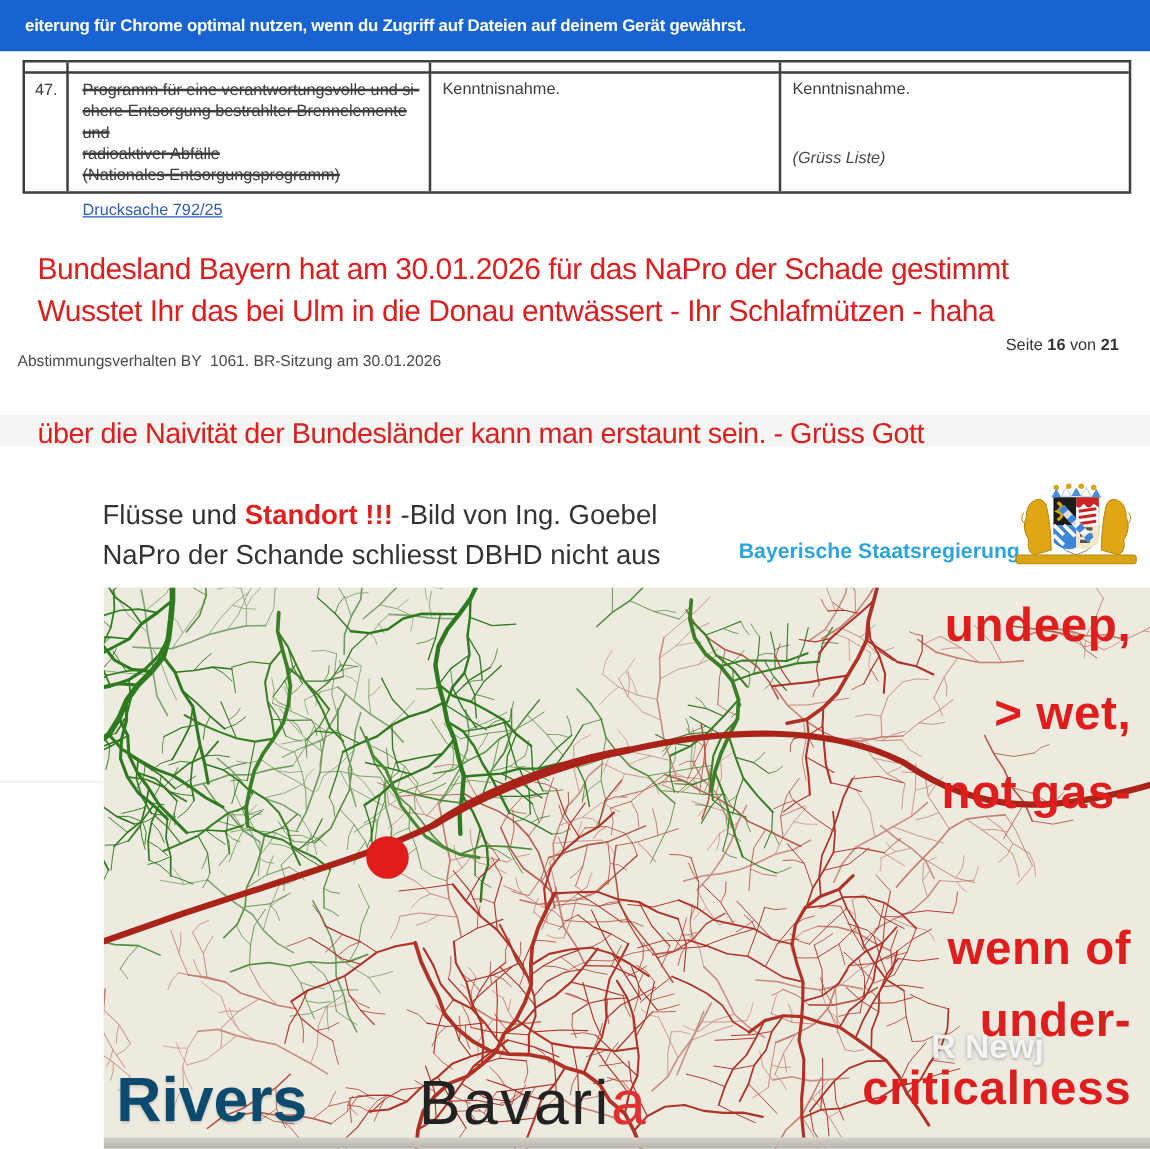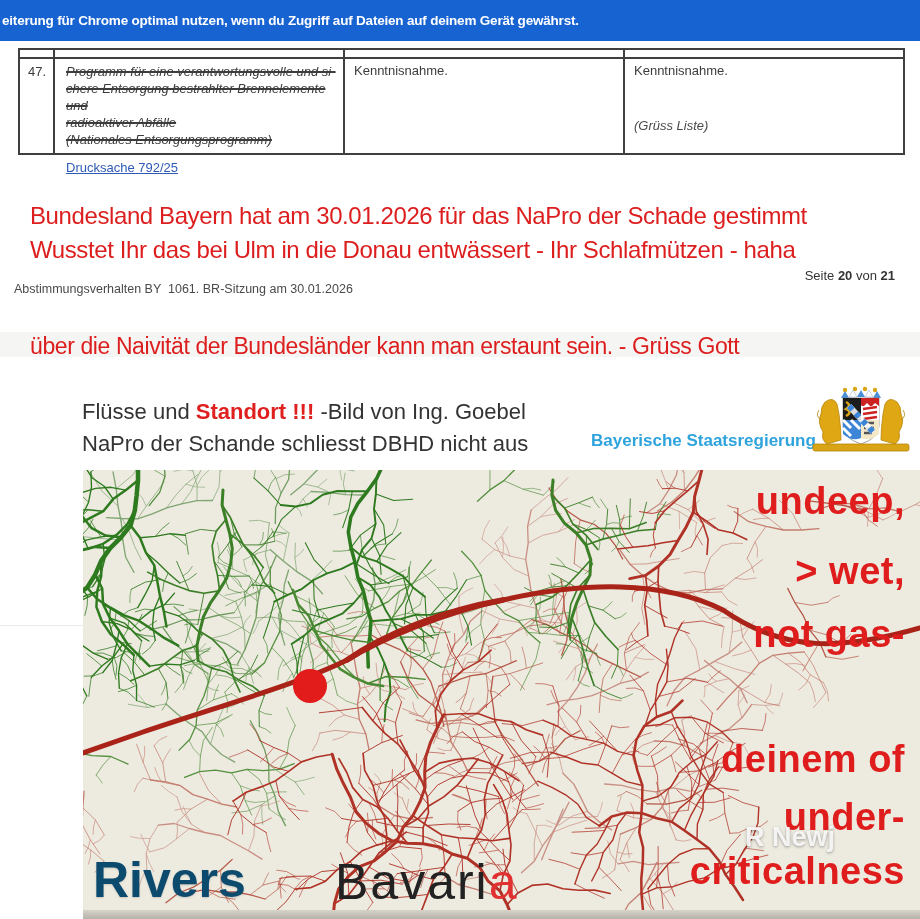--- a/index.html
+++ b/index.html
@@ -8,33 +8,33 @@
     font-family:"Liberation Sans","DejaVu Sans",sans-serif;
     -webkit-font-smoothing:antialiased;
   }
   
   .banner{
     position:absolute;left:0;top:0;width:920px;height:41px;background:#1763d2;
     display:flex;align-items:center;
   }
   .banner-text{
     color:#ffffff;font-size:13.5px;font-weight:bold;letter-spacing:-0.2px;
-    white-space:nowrap;padding-left:2px;
+    white-space:nowrap;padding-left:20px;
   }
   
   .doc-table{
     position:absolute;left:18px;top:48px;width:887px;height:107px;
     border:2px solid #3f3f3f;box-sizing:border-box;background:#fff;
     color:#3c3c3c;font-size:13px;
   }
   .t-vline{position:absolute;top:0;bottom:0;width:2px;background:#3f3f3f;}
   .t-hline{position:absolute;left:0;right:0;height:2px;background:#3f3f3f;}
   .cell-no{position:absolute;left:8px;top:14px;}
   .cell-main{position:absolute;left:46px;top:13px;width:270px;line-height:17px;}
-  .struck{text-decoration:line-through;text-decoration-thickness:1.5px;font-style:italic;}
+  .struck{text-decoration:line-through;text-decoration-thickness:1.5px;}
   .doc-link{color:#2f5bb7;text-decoration:underline;display:inline-block;margin-top:11px;cursor:pointer;}
   .cell-k1{position:absolute;left:334px;top:13px;}
   .cell-k2{position:absolute;left:614px;top:13px;}
   .cell-note{position:absolute;left:614px;top:68px;font-style:italic;color:#4a4a4a;}
   
   .red-line{
     position:absolute;left:30px;color:#dd1e1e;font-size:24px;letter-spacing:-0.4px;
     white-space:pre;
   }
   .red1{top:202px;}
@@ -109,21 +109,21 @@
   </div>
 
   <div class="cell-k1">Kenntnisnahme.</div>
   <div class="cell-k2">Kenntnisnahme.</div>
   <div class="cell-note">(Grüss Liste)</div>
 </div>
 
 <div class="red-line red1">Bundesland Bayern hat am 30.01.2026 für das NaPro der Schade gestimmt</div>
 <div class="red-line red2">Wusstet Ihr das bei Ulm in die Donau entwässert - Ihr Schlafmützen - haha</div>
 
-<div class="seite"><span>Seite </span><b>20</b><span> von </span><b>21</b></div>
+<div class="seite"><span>Seite </span><b>16</b><span> von </span><b>21</b></div>
 
 <div class="footer-left">Abstimmungsverhalten BY  1061. BR-Sitzung am 30.01.2026</div>
 
 <div class="gray-band"></div>
 <div class="red-line red3">über die Naivität der Bundesländer kann man erstaunt sein. - Grüss Gott</div>
 
 <div class="title-line t1"><span>Flüsse und </span><span class="hl">Standort !!!</span><span> -Bild von Ing. Goebel</span></div>
 <div class="title-line t2">NaPro der Schande schliesst DBHD nicht aus</div>
 
 <div class="gov-label">Bayerische Staatsregierung</div>
@@ -1420,21 +1420,21 @@
         <path d="M837,158 C760,180 702,183 640,140 C580,110 500,112 420,130 C360,143 300,168 264,190 C220,212 150,232 60,262 L0,283" stroke="#a92318" stroke-width="5"></path>
         <path d="M264,190 C300,165 360,140 420,130" stroke="#a92318" stroke-width="5.5"></path>
       </g>
     </svg>
 
   <div class="site-dot"></div>
 
   <div class="overlay-line ol0">undeep,</div>
   <div class="overlay-line ol1">&gt; wet,</div>
   <div class="overlay-line ol2">not gas-</div>
-  <div class="overlay-line ol4">deinem of</div>
+  <div class="overlay-line ol4">wenn of</div>
   <div class="overlay-line ol5">under-</div>
   <div class="overlay-line ol6">criticalness</div>
 
   <div class="watermark">R Newj</div>
 
   <div class="rivers-label">Rivers</div>
   <div class="bavaria-label"><span>Bavari</span><span class="last-a">a</span></div>
 
   <div class="bottom-strip"></div>
 </div>

